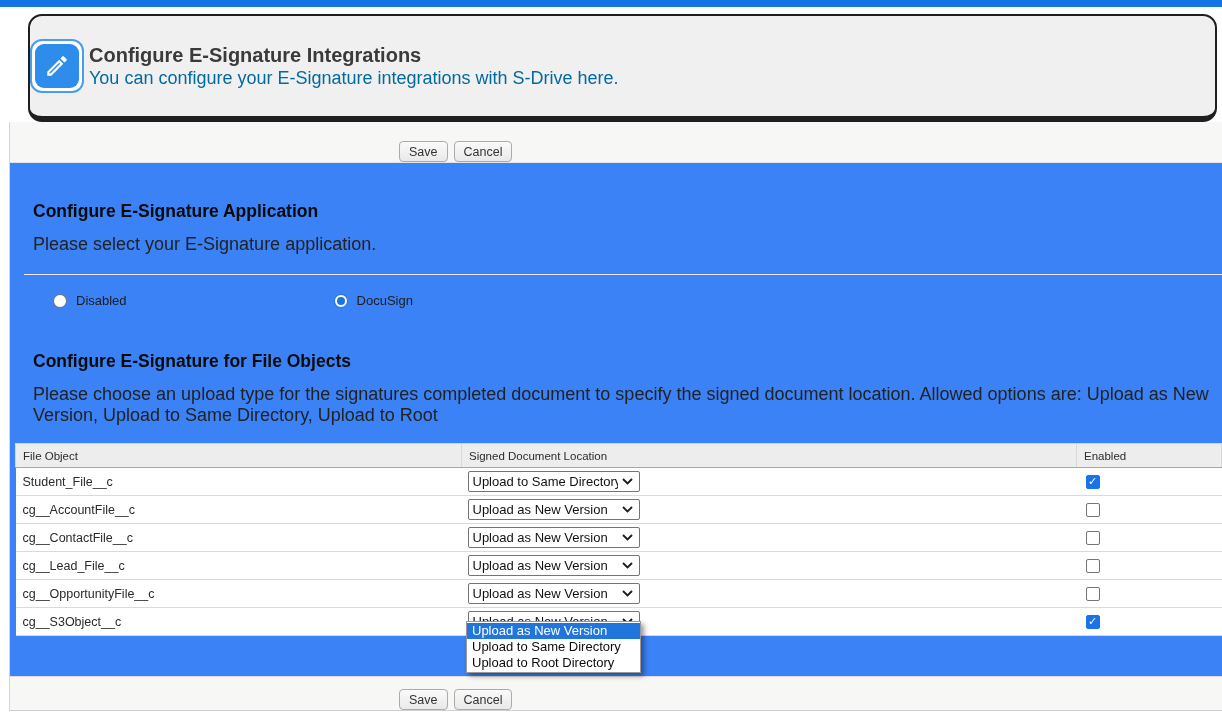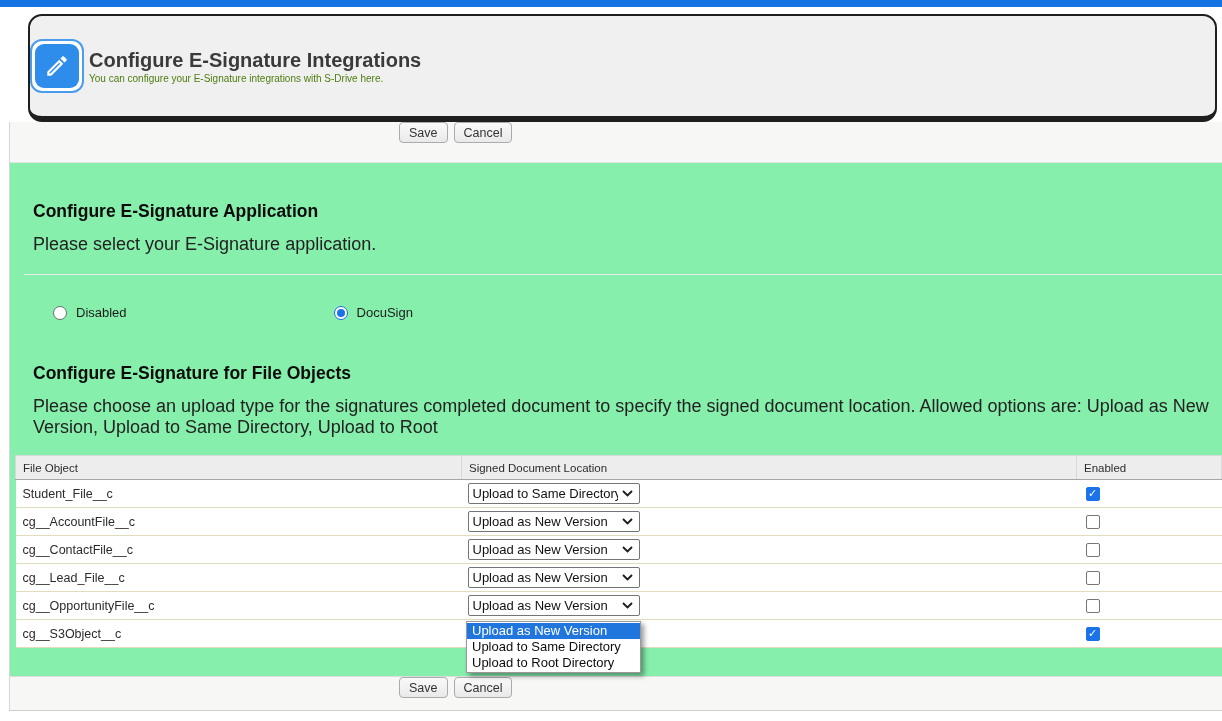--- a/index.html
+++ b/index.html
@@ -26,40 +26,40 @@
   .icon-outer{
     width:54px;height:54px;border:2px solid #4a9ced;border-radius:12px;
     background:#fff;display:flex;align-items:center;justify-content:center;flex:0 0 auto;
   }
   .icon-inner{
     width:44px;height:44px;border-radius:9px;background:var(--icon-blue);
     display:flex;align-items:center;justify-content:center;
   }
   .header-text{margin-left:5px;}
   .page-title{font-size:20px;font-weight:700;color:#3a3a3a;line-height:24px;}
-  .page-subtitle{font-size:10px;color:#4d7c0f;margin-top:1px;}
+  .page-subtitle{font-size:18px;color:#0369a1;margin-top:1px;}
   
   .main-panel{margin-left:9px;border-left:1px solid #d6d6d6;}
   .toolbar{
     background:#f7f7f6;height:41px;border-bottom:1px solid #e3e3e3;
-    display:flex;align-items:flex-start;padding-left:389px;gap:6px;
+    display:flex;align-items:flex-end;padding-left:389px;gap:6px;
   }
   .toolbar.bottom{height:35px;border-top:1px solid #dcdcdc;border-bottom:1px solid #cfcfcf;}
   .btn{
     font-family:inherit;font-size:12.5px;color:#333;padding:2px 9px;height:21px;
     border:1px solid #ababab;border-radius:4px;
     background:linear-gradient(#fafafa,#e9e9e9);cursor:pointer;
   }
-  .content{height:513px;background:#86efac;}
+  .content{height:513px;background:#3b82f6;}
   .section-title{font-size:17.5px;font-weight:700;color:#0b0b0b;margin:0 0 0 23px;padding-top:38px;line-height:20px;}
   .section-title.second{padding-top:43px;}
   .section-desc{font-size:18px;color:#222;margin:13px 0 0 23px;}
   .rule{border:none;border-top:1px solid #e9e9e9;margin:19px 0 0 14px;}
   
-  .radio-row{display:flex;align-items:flex-start;margin:30px 0 0 43px;}
+  .radio-row{display:flex;align-items:flex-start;margin:18px 0 0 43px;}
   .radio-item{display:inline-flex;align-items:center;gap:9px;cursor:pointer;}
   .radio-item + .radio-item{margin-left:207px;}
   .radio-circle{
     width:14px;height:14px;border-radius:50%;border:1px solid #6e6e6e;background:#fff;
     display:inline-flex;align-items:center;justify-content:center;flex:0 0 auto;
   }
   .radio-item.selected .radio-circle{border:1px solid #1a6fe0;}
   .radio-item.selected .radio-circle::after{
     content:"";width:8px;height:8px;border-radius:50%;background:var(--check-blue);
   }

